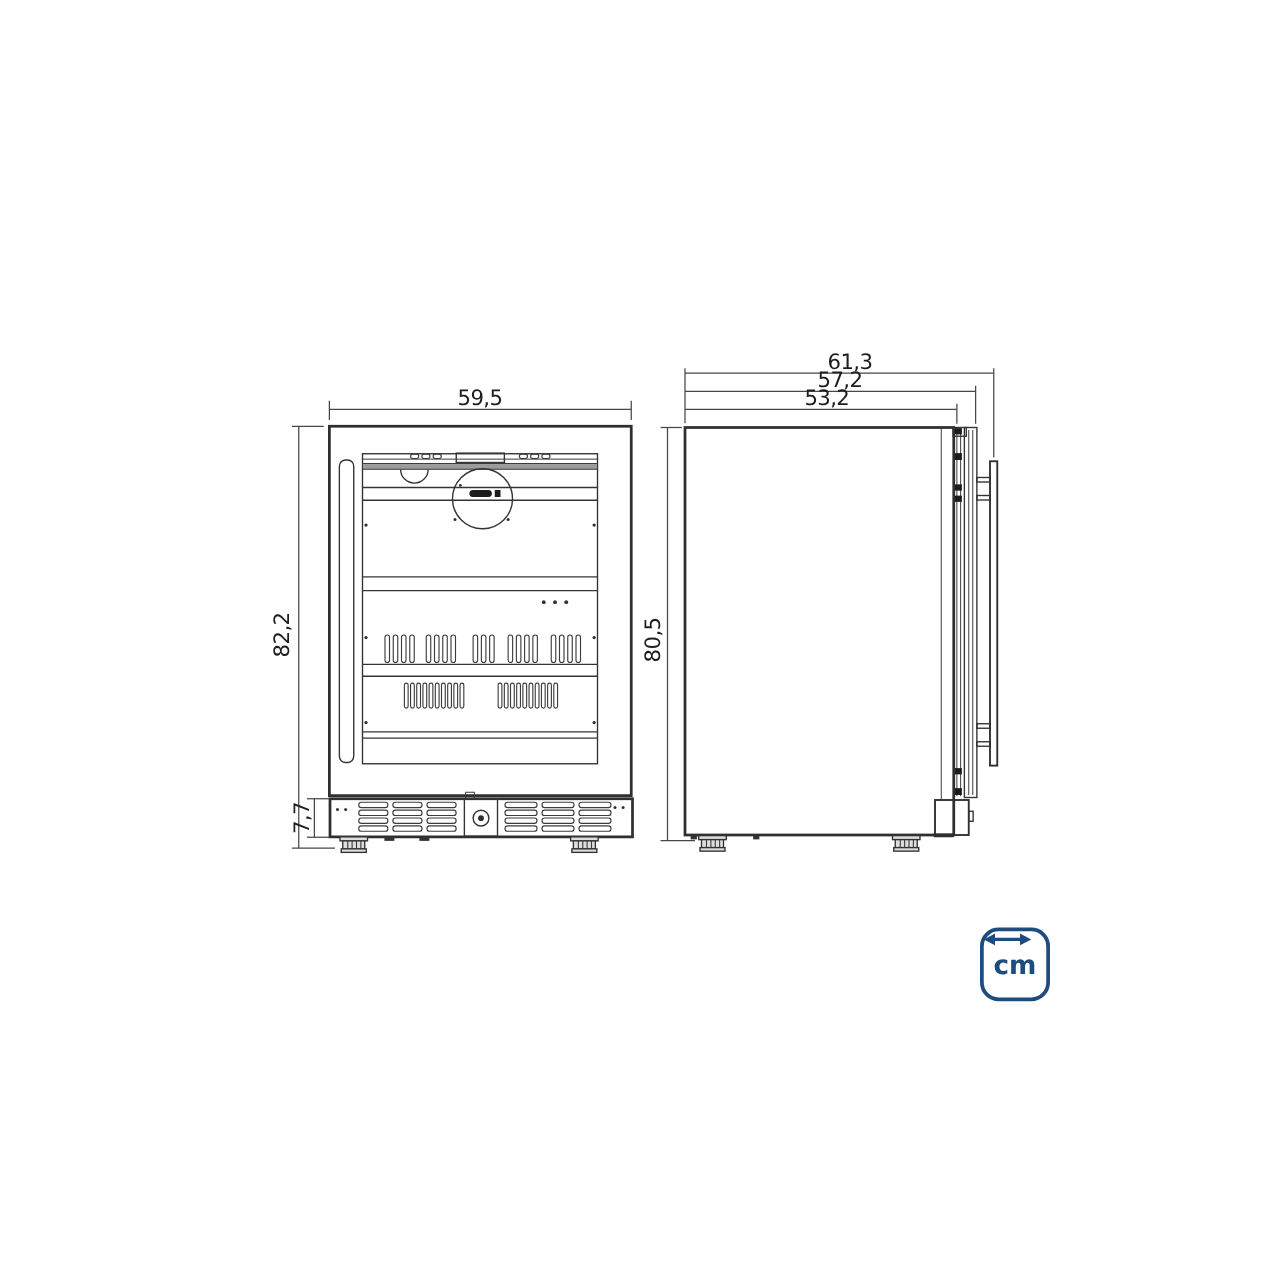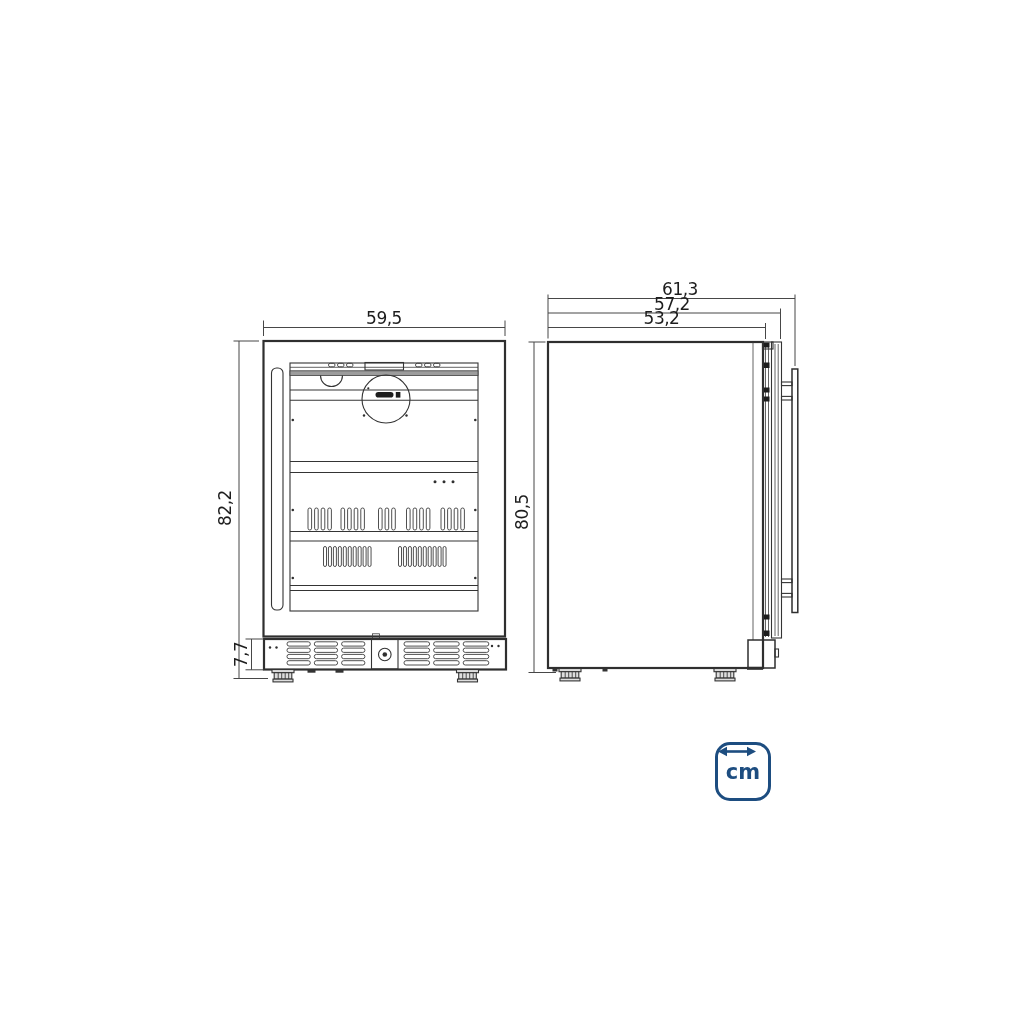--- a/index.html
+++ b/index.html
@@ -12,21 +12,21 @@
   .s1  {stroke:#343434;stroke-width:1.1;fill:none;}
   .s09 {stroke:#3c3c3c;stroke-width:0.9;fill:none;}
   .s08 {stroke:#3c3c3c;stroke-width:0.8;fill:none;}
   .dim {stroke:#474747;stroke-width:1;fill:none;}
   .dimtext{font-family:"DejaVu Sans",sans-serif;font-size:17px;letter-spacing:-0.5px;fill:#1d1d1d;}
   .dark{fill:#1c1c1c;stroke:none;}
   .dot{fill:#2f2f2f;stroke:none;}
   .grayband{fill:#9c9c9c;stroke:#3c3c3c;stroke-width:0.8;}
   .footfill{fill:#dedede;}
   
-  .cm-badge{position:absolute;left:715px;top:742px;width:56px;height:59px;
+  .cm-badge{position:absolute;left:784px;top:742px;width:56px;height:59px;
             border:3.5px solid #1d4d80;border-radius:15px;box-sizing:border-box;
             display:flex;flex-direction:column;align-items:center;justify-content:center;
             gap:1px;background:#ffffff;}
   .cm-badge span{color:#1d4d80;font-weight:bold;font-size:21px;line-height:20px;
                  font-family:"DejaVu Sans",sans-serif;}
 </style>
 </head>
 <body>
 
 <div class="canvas">

